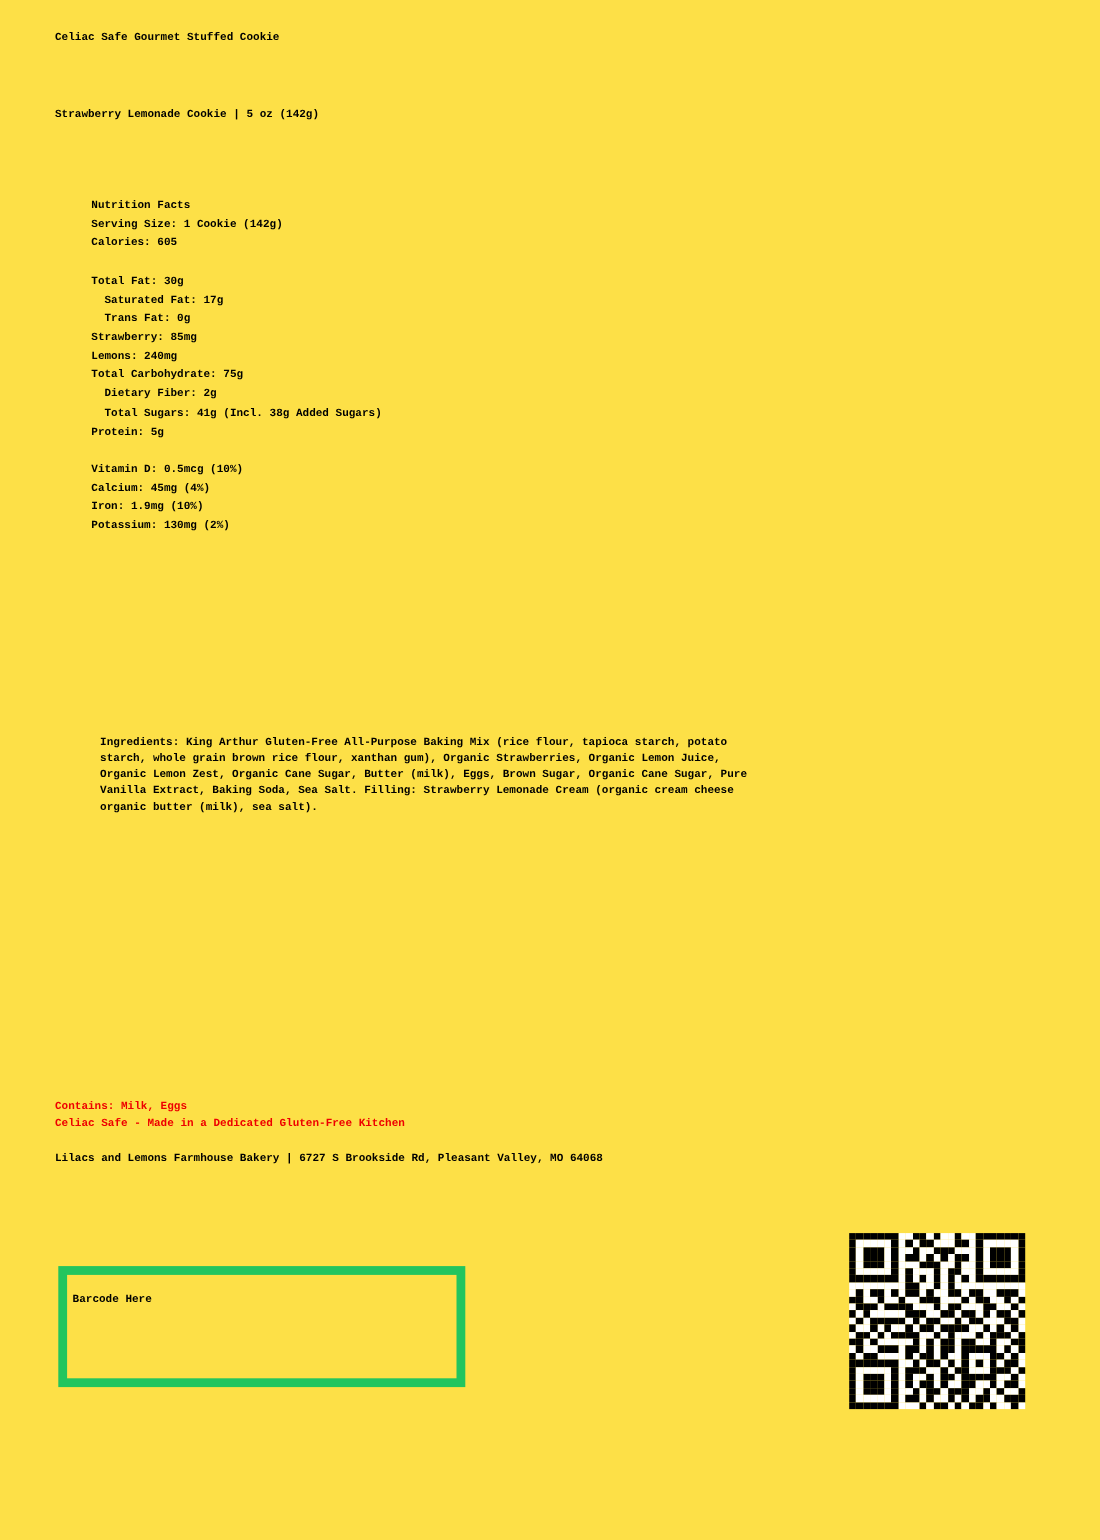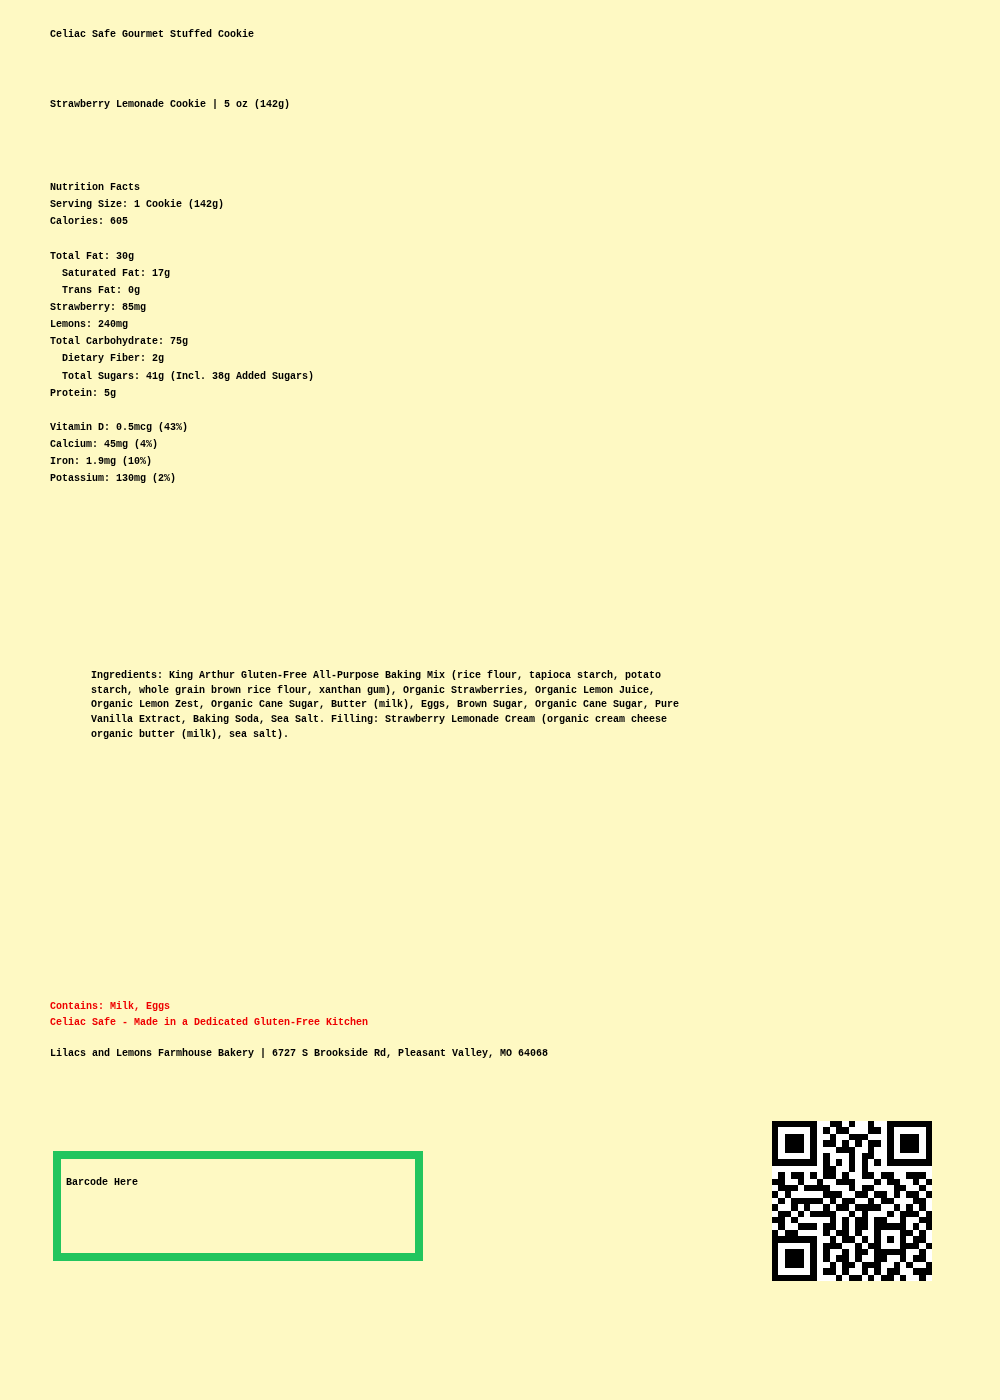--- a/index.html
+++ b/index.html
@@ -1,31 +1,31 @@
 <!DOCTYPE html>
 <html><head>
 <meta charset="utf-8">
 <style>
   html, body { margin: 0; padding: 0; background: #ffffff; }
   .page {
     position: relative;
     width: 1000px;
     height: 1400px;
-    background: #fef9c3;
+    background: #fde047;
     font-family: "Liberation Mono", monospace;
     font-weight: bold;
     font-size: 10px;
     color: #000000;
     overflow: hidden;
   }
   .abs { position: absolute; }
   .pre { white-space: pre; }
   .block .line { white-space: pre; }
   .nutrition-block { left: 50px; top: 179px; line-height: 17.15px; }
-  .nutrition-block .line { height: 17.15px; }
+  .nutrition-block .line { height: 17.15px; margin-left: 33px; }
   .title-line { left: 50px; top: 29px; }
   .subtitle-line { left: 50px; top: 99px; }
   .ingredients-block { left: 50px; top: 669px; line-height: 14.7px; }
   .ingredients-block .line { height: 14.7px; margin-left: 41px; }
   .allergen-block { left: 50px; top: 999px; line-height: 15.6px; color: #ee0000; }
   .address-line { left: 50px; top: 1048px; }
   .barcode-box {
     left: 53px; top: 1151px;
     width: 354px; height: 94px;
     border: 8px solid #22c55e;
@@ -58,21 +58,21 @@
       <div class="line">Total Fat: 30g</div>
       <div class="line">  Saturated Fat: 17g</div>
       <div class="line">  Trans Fat: 0g</div>
       <div class="line">Strawberry: 85mg</div>
       <div class="line">Lemons: 240mg</div>
       <div class="line">Total Carbohydrate: 75g</div>
       <div class="line">  Dietary Fiber: 2g</div>
       <div class="line">  Total Sugars: 41g (Incl. 38g Added Sugars)</div>
       <div class="line">Protein: 5g</div>
       <div class="line">&nbsp;</div>
-      <div class="line">Vitamin D: 0.5mcg (43%)</div>
+      <div class="line">Vitamin D: 0.5mcg (10%)</div>
       <div class="line">Calcium: 45mg (4%)</div>
       <div class="line">Iron: 1.9mg (10%)</div>
       <div class="line">Potassium: 130mg (2%)</div>
     </div>
 
   <div class="abs block ingredients-block">
       <div class="line">Ingredients: King Arthur Gluten-Free All-Purpose Baking Mix (rice flour, tapioca starch, potato</div>
       <div class="line">starch, whole grain brown rice flour, xanthan gum), Organic Strawberries, Organic Lemon Juice,</div>
       <div class="line">Organic Lemon Zest, Organic Cane Sugar, Butter (milk), Eggs, Brown Sugar, Organic Cane Sugar, Pure</div>
       <div class="line">Vanilla Extract, Baking Soda, Sea Salt. Filling: Strawberry Lemonade Cream (organic cream cheese</div>

